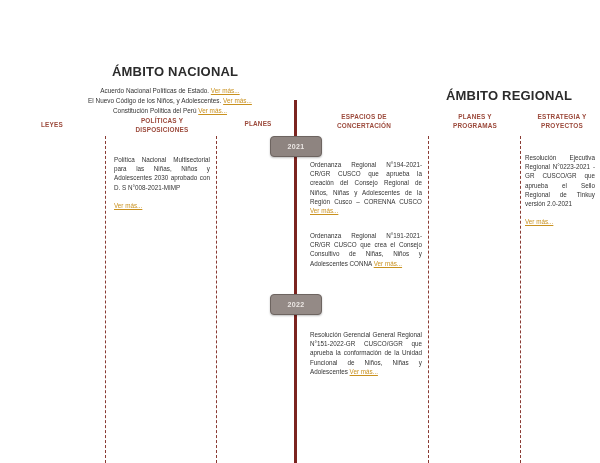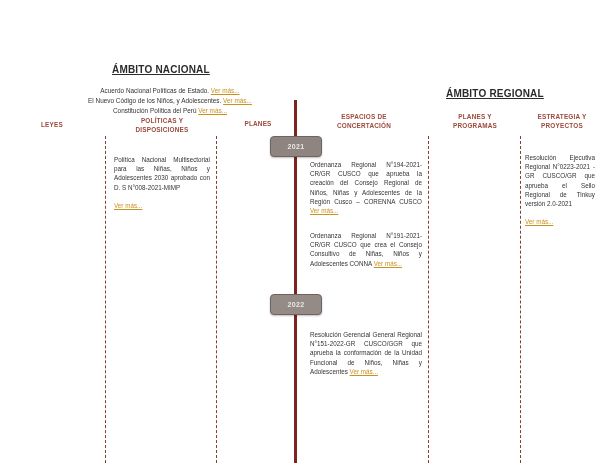--- a/index.html
+++ b/index.html
@@ -34,26 +34,25 @@
     left: 294px;
     top: 100px;
     bottom: 0;
     width: 3px;
     background: #7b2420;
   }
 
   
   .ambito {
     position: absolute;
-    font-size: 10px;
+    font-size: 13px;
     font-weight: bold;
     color: #2b2b2b;
     letter-spacing: .2px;
     white-space: nowrap;
-    text-decoration: underline;
   }
   .ambito.nacional { left: 112px; top: 64px; }
   .ambito.regional { left: 446px; top: 88px; }
 
   .national-lines {
     position: absolute;
     left: 40px;
     top: 86px;
     width: 260px;
     text-align: center;

